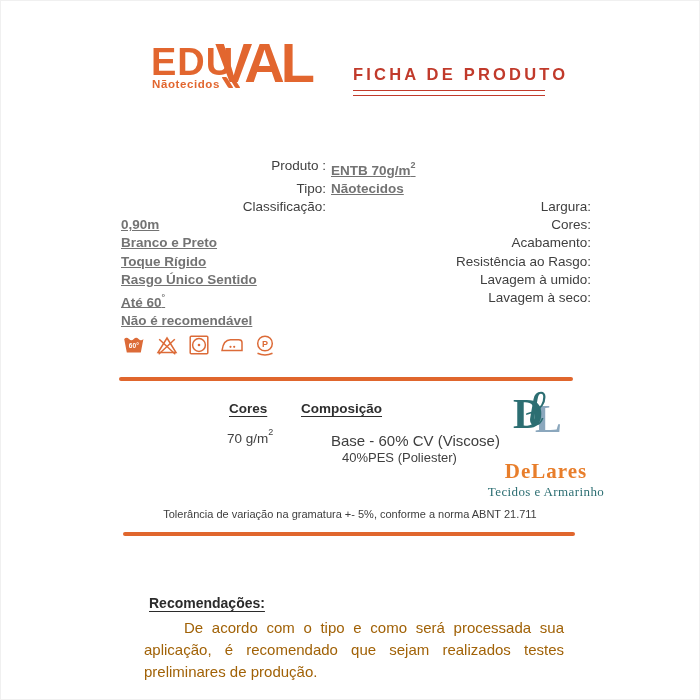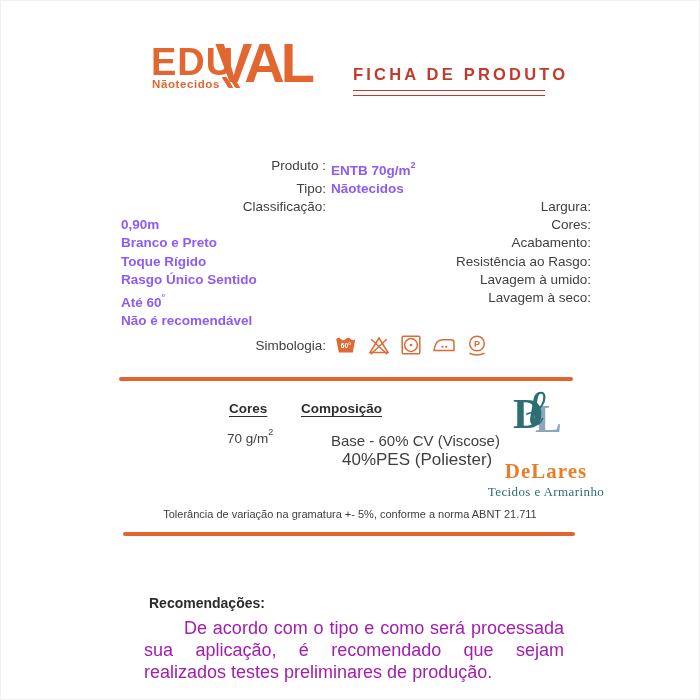--- a/index.html
+++ b/index.html
@@ -28,64 +28,64 @@
   .sheet-title { color:#C13A2B; font-weight:700; font-size:16.5px; letter-spacing:3.2px; white-space:nowrap;text-align:right; }
   .double-rule { margin-top:6px; height:6px; border-top:1.6px solid #C13A2B; border-bottom:1.6px solid #C13A2B; }
 
   
   .specs {
     position:absolute; left:120px; top:156px; width:470px;
     display:grid; grid-template-columns:205px 1fr; column-gap:5px;
     font-size:13.5px; line-height:18.2px;
   }
   .spec-label { text-align:right; color:#3f3f3f; }
-  .spec-value { font-weight:700; color:#8b5cf6; white-space:nowrap; }
+  .spec-value { font-weight:700; color:#737373; white-space:nowrap;text-decoration:underline; }
   sup.sp { font-size:9px; vertical-align:super; position:relative; top:-1px; font-weight:700; }
 
   
   .symbols-row { position:absolute; left:120px; top:332px; display:flex; align-items:center; }
   .symbols-label { width:205px; text-align:right; font-size:13.5px; color:#3f3f3f; margin-right:7px; }
   .care-icons { display:flex; gap:8px; align-items:center; }
   .care-icons svg { display:block; }
 
   
   .divider { position:absolute; height:4px; background:#E0662D; border-radius:2px; }
   .divider-1 { left:118px; top:376px; width:454px; }
   .divider-2 { left:122px; top:531px; width:452px; }
 
   
   .col-header { position:absolute; font-size:13.5px; font-weight:700; color:#2e2e2e;
     text-decoration:underline; text-underline-offset:3px; }
   .peso-h { left:228px; top:400px; }
   .comp-h { left:300px; top:400px; }
   .peso-v { position:absolute; left:226px; top:428px; font-size:13.5px; color:#3f3f3f; }
   .comp-l1 { position:absolute; left:306px; top:431px; font-size:15px; color:#3f3f3f;margin-left:24px; }
-  .comp-l2 { position:absolute; left:341px; top:449px; font-size:17px; color:#3f3f3f; }
+  .comp-l2 { position:absolute; left:341px; top:449px; font-size:13px; color:#3f3f3f; }
   sup.sp2 { font-size:9px; vertical-align:super; position:relative; top:-2px; }
 
   
   .delares { position:absolute; left:482px; top:390px; width:126px; text-align:center; }
   .dl-monogram { position:relative; height:54px; font-family:"Liberation Serif", serif; }
   .dl-d { position:absolute; left:30px; top:2px; font-size:42px; line-height:1; font-weight:700; color:#2C6E72; }
   .dl-l { position:absolute; left:52px; top:8px; font-size:40px; line-height:1; font-weight:700; color:#8BA7BD; }
   .dl-script { position:absolute; left:42px; top:-8px; font-size:50px; line-height:1; font-style:italic;
     font-weight:400; color:#2C6E72; font-family:"DejaVu Serif", serif; }
   .dl-name { font-family:"Liberation Serif", serif; font-weight:700; font-size:21px;
     color:#E87E2B; letter-spacing:1px; margin-top:14px; }
   .dl-tag { font-family:"Liberation Serif", serif; font-size:13px; color:#2C6E72; letter-spacing:0.4px;text-align:center; }
 
   
   .tolerance { position:absolute; left:0; right:0; top:507px; text-align:center;
     font-size:11px; color:#3d3d3d; }
 
   
   .reco-h { position:absolute; left:148px; top:594px; font-size:14px; font-weight:700; color:#2b2b2b;
-    text-underline-offset:3px; }
-  .reco-body { position:absolute; left:143px; top:616px; width:420px; font-size:18px;
-    line-height:22px; color:#a21caf; text-align:justify; text-indent:40px; }
+    text-decoration:underline; text-underline-offset:3px; }
+  .reco-body { position:absolute; left:143px; top:616px; width:420px; font-size:15px;
+    line-height:22px; color:#a16207; text-align:justify; text-indent:40px; }
 </style>
 </head>
 <body>
 
 <div class="page">
 
   <div class="logo">
     <span class="logo-edu">EDU</span>
     <span class="logo-val">VAL</span>
     <div class="logo-sub">
@@ -112,21 +112,20 @@
     <div class="spec-value"><span>Toque Rígido</span></div>
     <div class="spec-label">Resistência ao Rasgo:</div>
     <div class="spec-value"><span>Rasgo Único Sentido</span></div>
     <div class="spec-label">Lavagem à umido:</div>
     <div class="spec-value"><span>Até 60</span><sup class="sp">°</sup></div>
     <div class="spec-label">Lavagem à seco:</div>
     <div class="spec-value"><span>Não é recomendável</span></div>
   </div>
 
   <div class="symbols-row">
-    <div class="symbols-label">Simbologia:</div>
     <div class="care-icons">
       <svg width="26" height="24" viewBox="0 0 24 24">
         <path d="M2.2,6 C3.8,4.3 5.4,4.3 7,6 C8.6,7.7 10.2,7.7 11.8,6 C13.4,4.3 15,4.3 16.6,6 C18.2,7.7 19.8,7.7 21.4,6 L18.8,19.5 L4.8,19.5 Z" fill="#DC6B38"></path>
         <text x="11.8" y="15.2" text-anchor="middle" font-size="6.6" font-weight="bold" fill="#ffffff" font-family="Liberation Sans, sans-serif">60°</text>
       </svg>
       <svg width="24" height="24" viewBox="0 0 24 24" fill="none" stroke="#DC6B38" stroke-width="1.5">
         <path d="M12,5 L21,19.5 L3,19.5 Z"></path>
         <line x1="4.2" y1="6.3" x2="20.3" y2="21.3"></line>
         <line x1="19.8" y1="6.3" x2="3.7" y2="21.3"></line>
       </svg>

